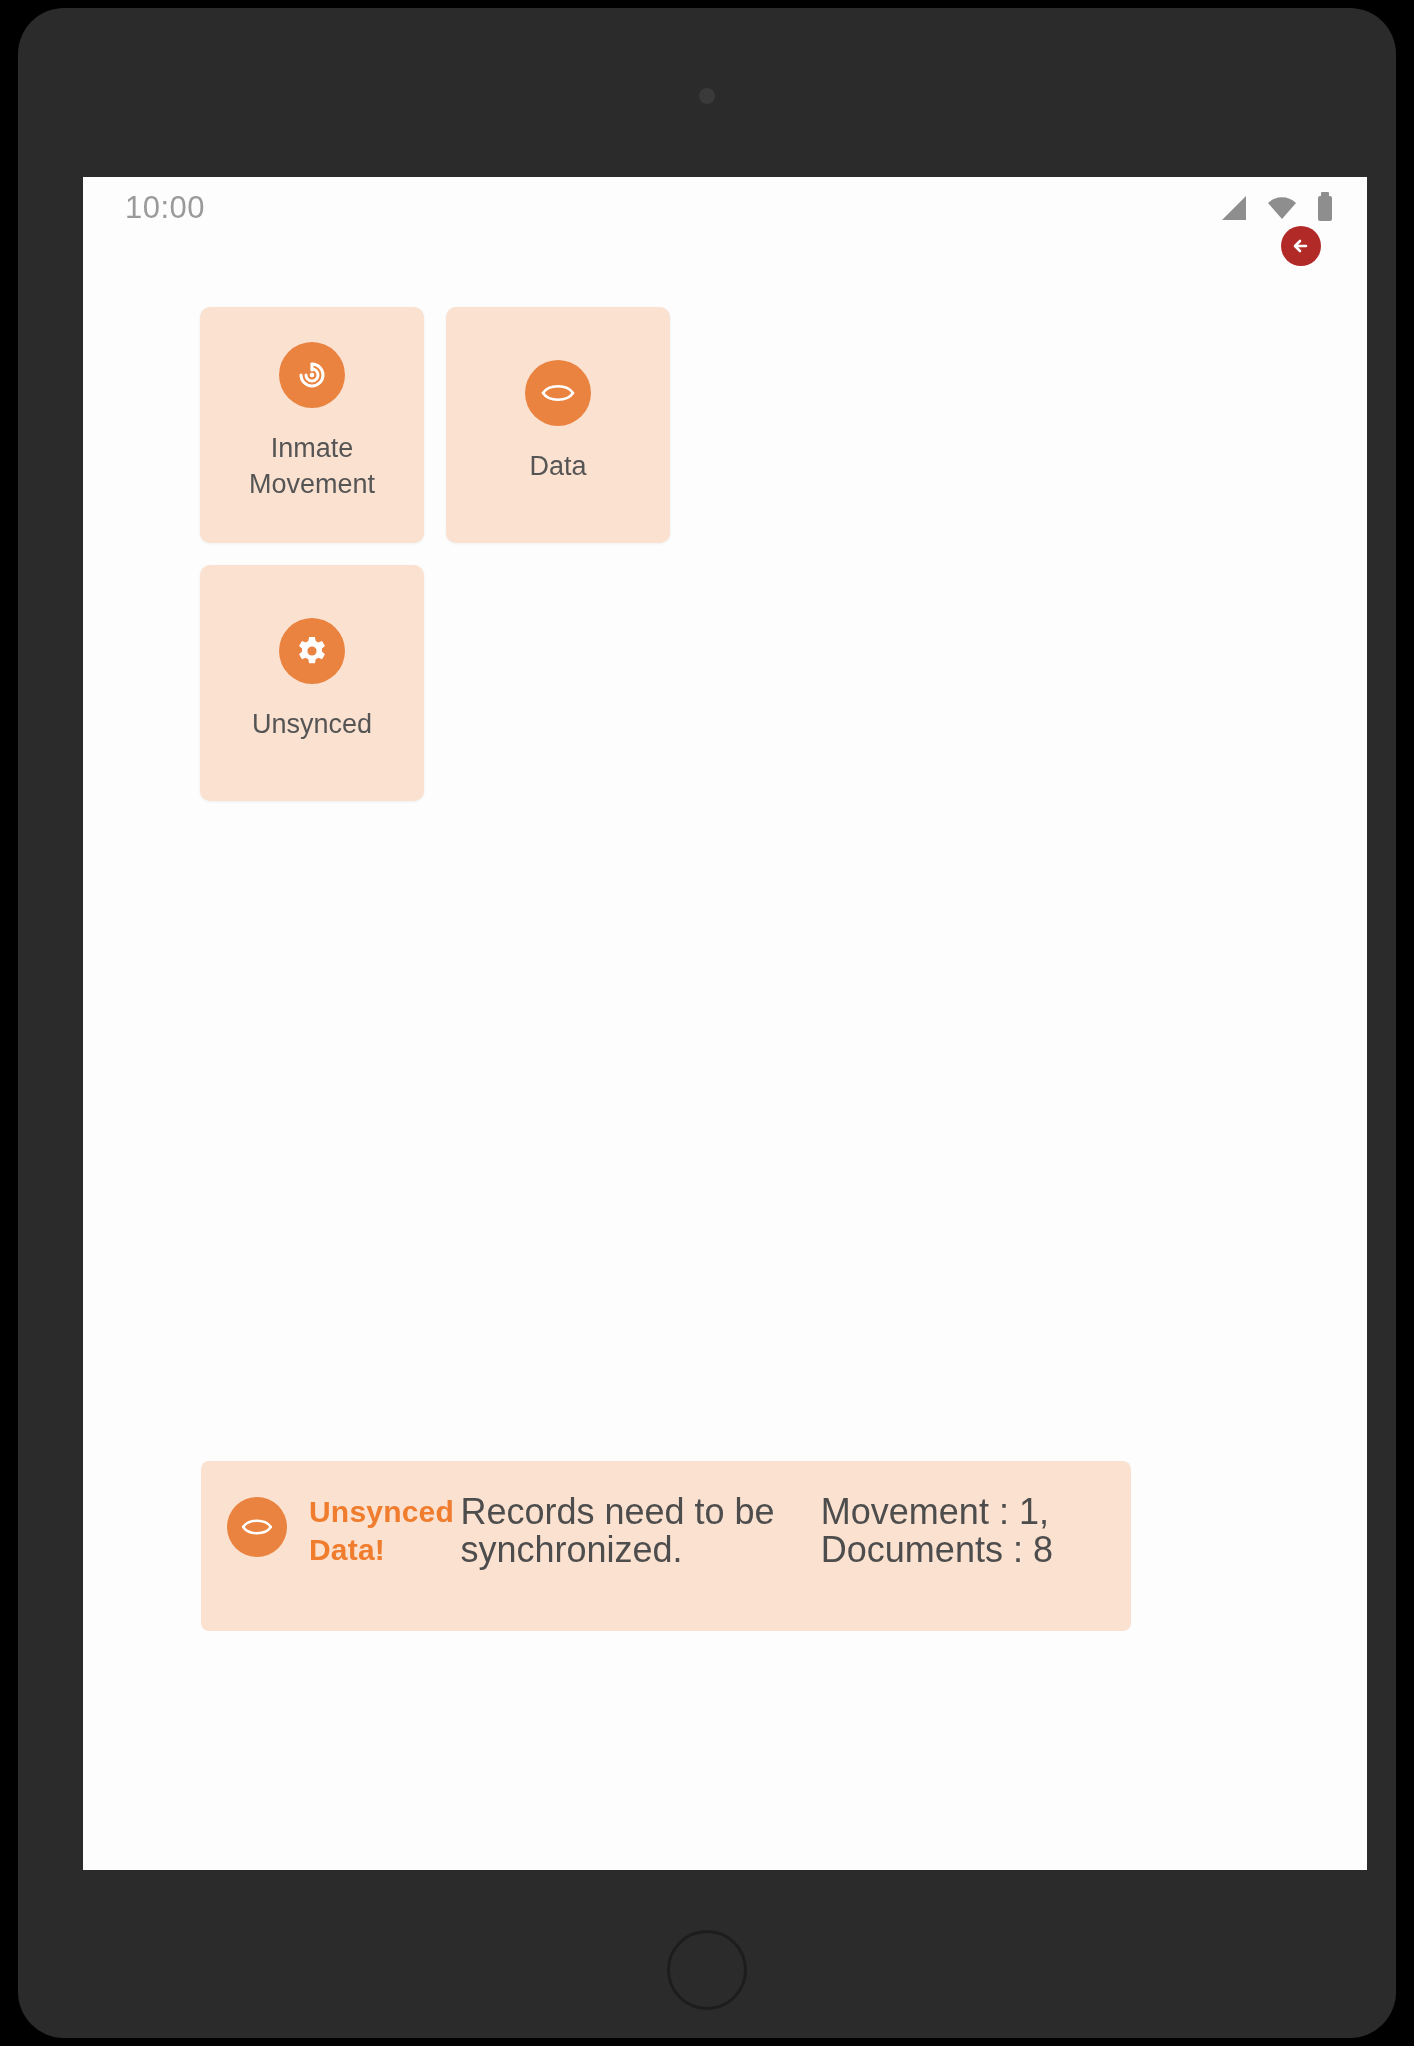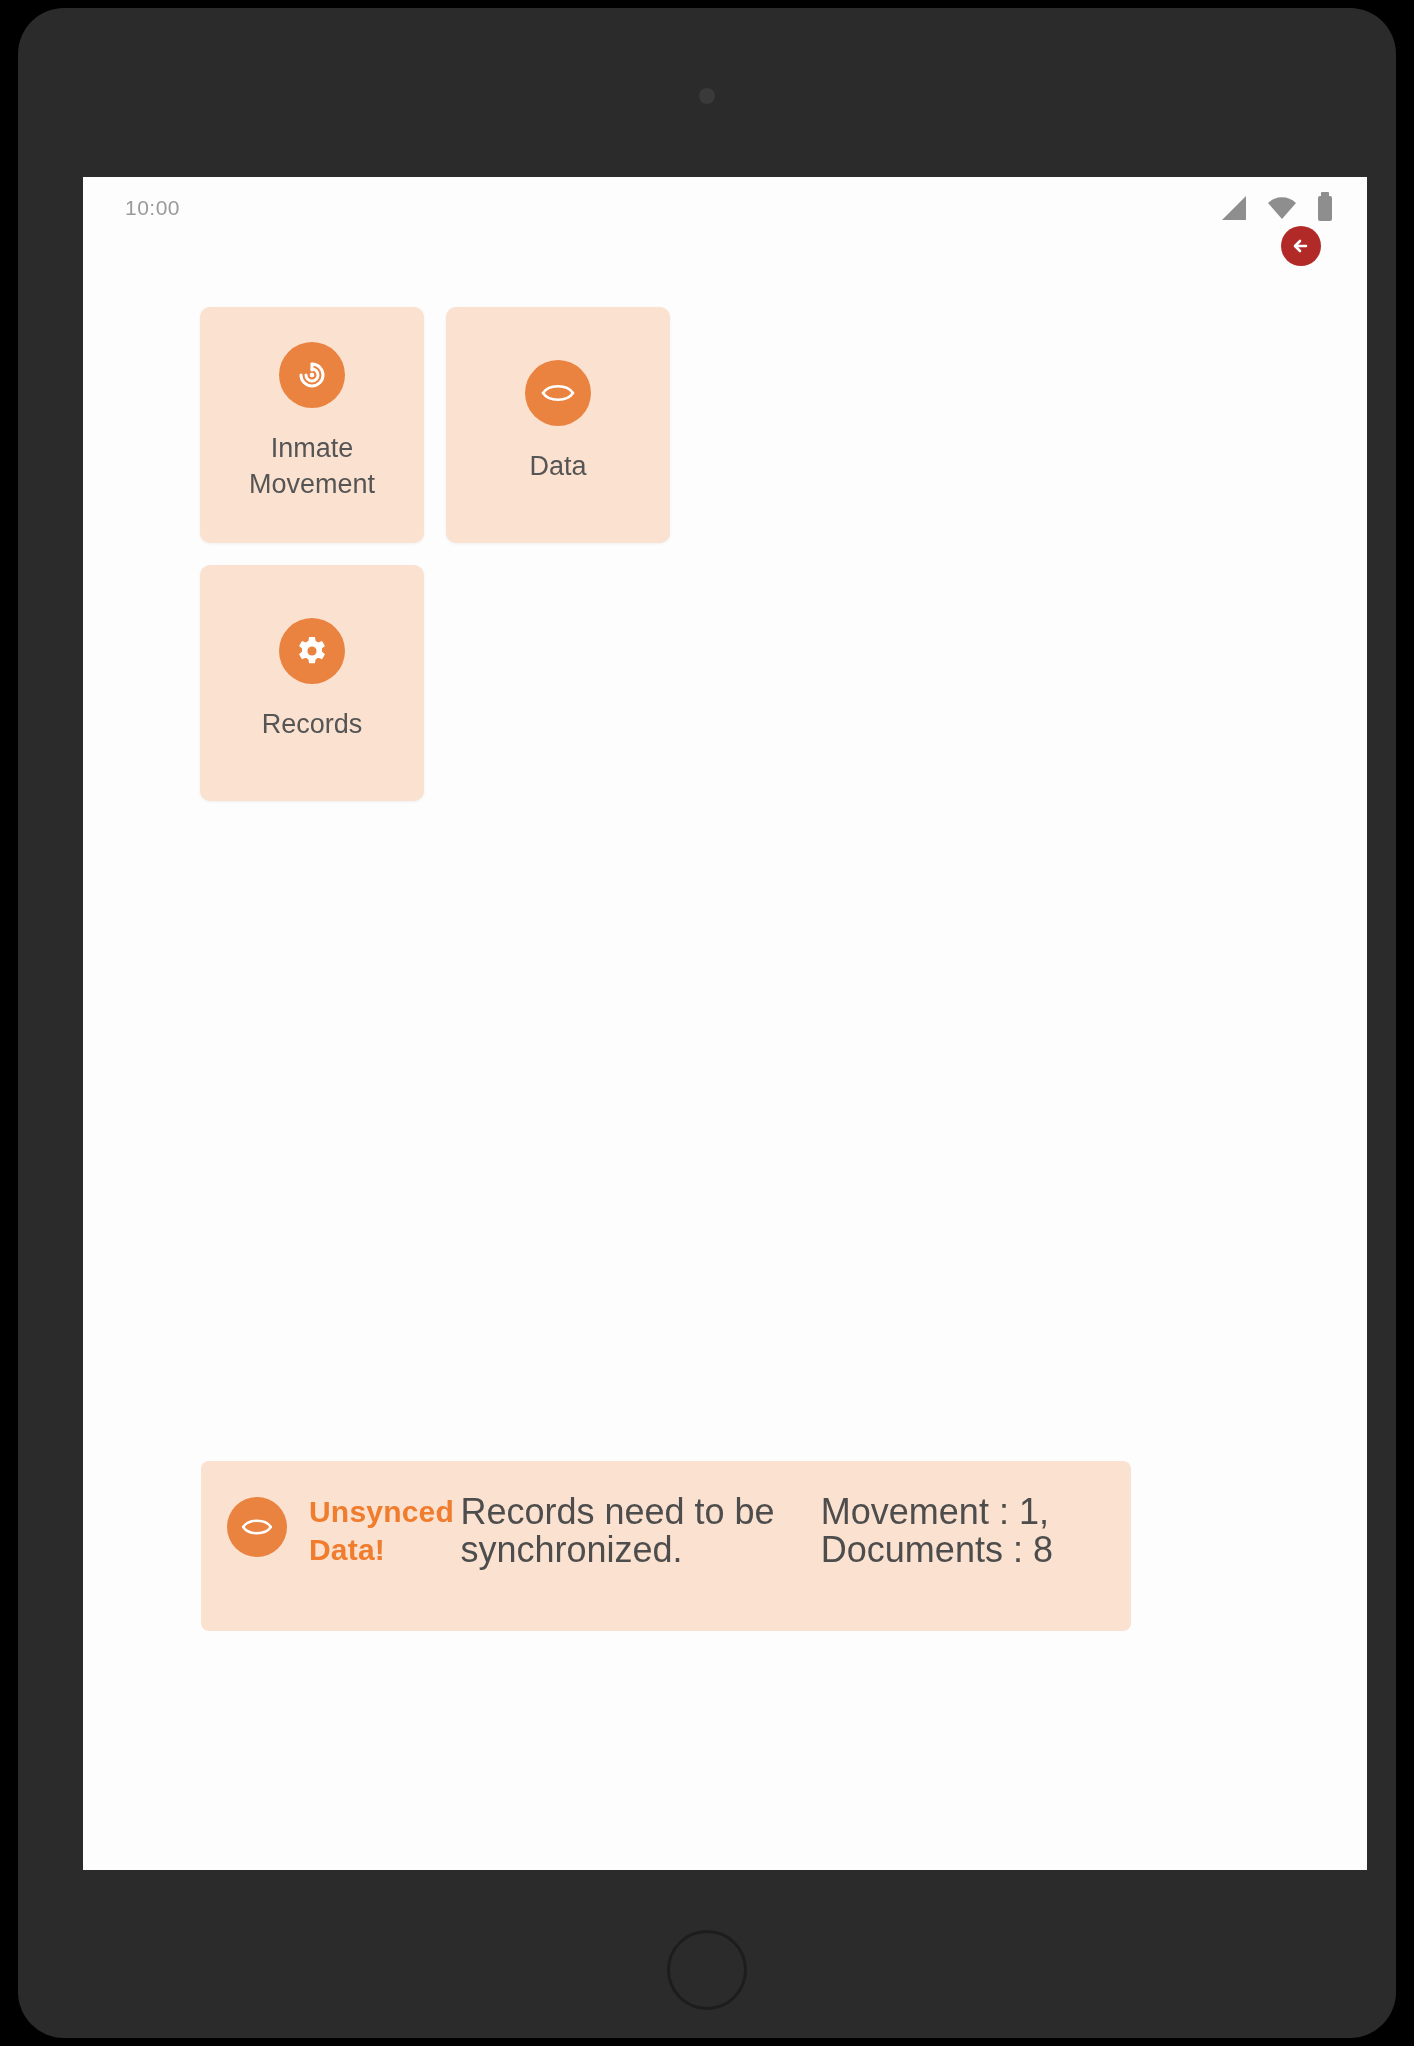--- a/index.html
+++ b/index.html
@@ -65,21 +65,21 @@
     top: 0;
     width: 100%;
     height: 62px;
     display: flex;
     align-items: center;
     justify-content: space-between;
     padding: 0 35px 0 42px;
     box-sizing: border-box;
   }
   .status-time {
-    font-size: 21px;
+    font-size: 31px;
     color: #9a9a9a;
     letter-spacing: 0.5px;
   }
   .status-icons {
     display: flex;
     align-items: center;
     gap: 21px;
   }
   .ic-signal {
     width: 0;
@@ -280,21 +280,21 @@
           <div class="tile-icon">
             <svg width="32" height="32" viewBox="0 0 32 32">
               <path d="M13.1 2 h5.8 l0.75 4.0 a10.4 10.4 0 0 1 2.6 1.5 l3.8 -1.45 l2.9 5.0 l-3.05 2.55
                        a10.5 10.5 0 0 1 0 3.0 l3.05 2.55 l-2.9 5.0 l-3.8 -1.45 a10.4 10.4 0 0 1 -2.6 1.5
                        l-0.75 4.0 h-5.8 l-0.75 -4.0 a10.4 10.4 0 0 1 -2.6 -1.5 l-3.8 1.45 l-2.9 -5.0
                        l3.05 -2.55 a10.5 10.5 0 0 1 0 -3.0 l-3.05 -2.55 l2.9 -5.0 l3.8 1.45
                        a10.4 10.4 0 0 1 2.6 -1.5 Z" fill="#ffffff"></path>
               <circle cx="16" cy="16" r="4.6" fill="#ea8340"></circle>
             </svg>
           </div>
-          <div class="tile-label">Records</div>
+          <div class="tile-label">Unsynced</div>
         </div>
       </div>
     </div>
 
     <div class="banner">
       <div class="banner-icon">
         <svg width="34" height="24" viewBox="0 0 36 26">
           <path d="M3 13 C9 4, 27 4, 33 13" stroke="#ffffff" stroke-width="2.6" fill="none" stroke-linecap="round"></path>
           <path d="M3 13 C9 22, 27 22, 33 13" stroke="#ffffff" stroke-width="2.6" fill="none" stroke-linecap="round"></path>
           <path d="M18 5.5 A7.5 7.5 0 1 0 18 20.5 A5.5 5.5 0 1 1 18 5.5 Z" fill="#ffffff"></path>

